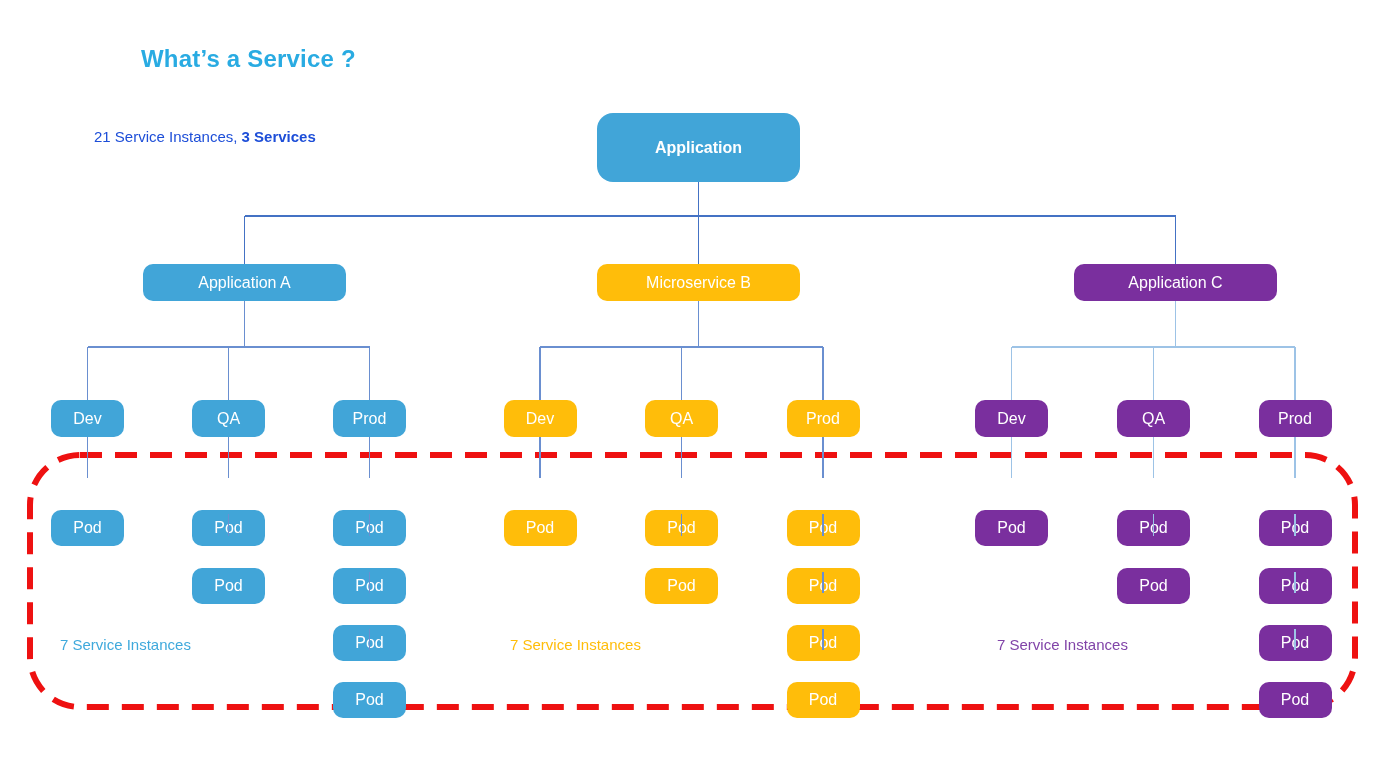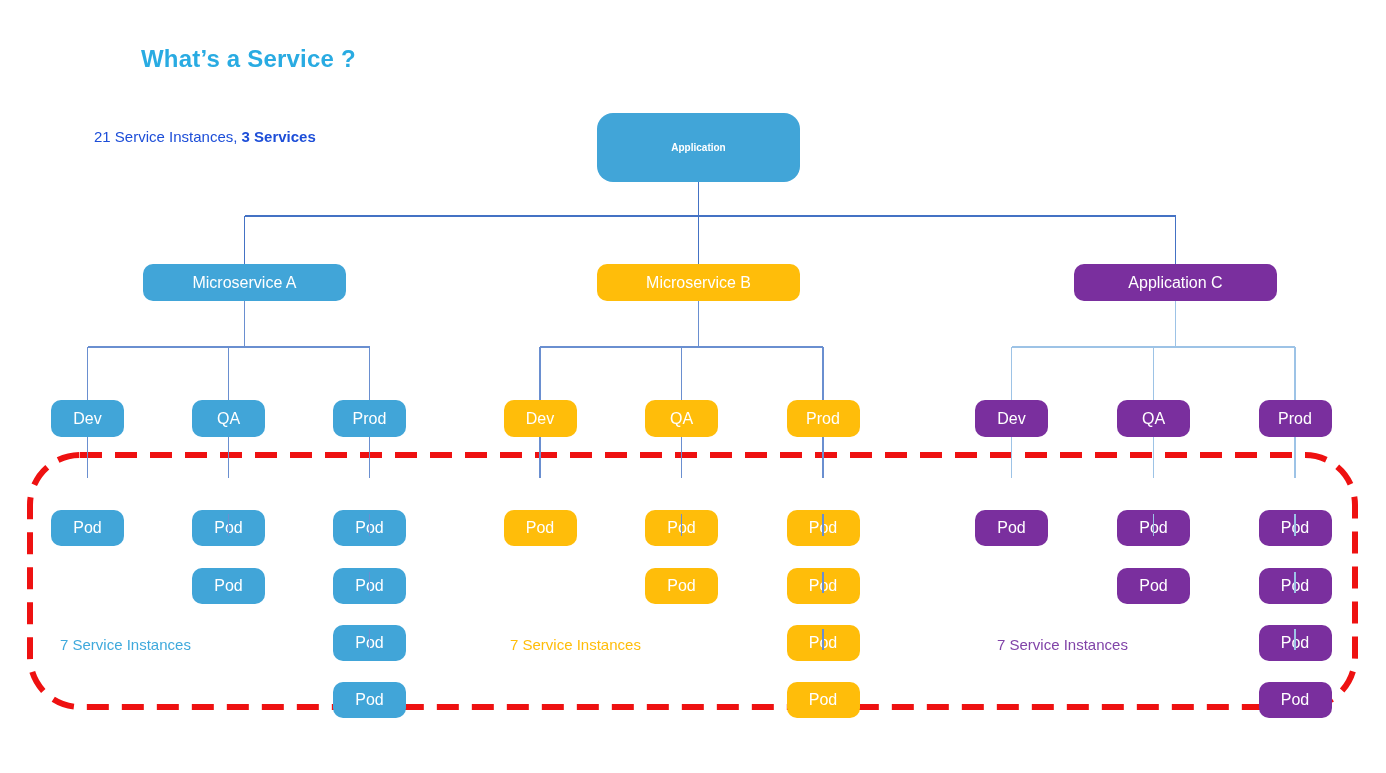--- a/index.html
+++ b/index.html
@@ -27,21 +27,21 @@
   .summary .bold-part { font-weight: bold; }
   .node {
     position: absolute;
     display: flex;
     align-items: center;
     justify-content: center;
     color: #ffffff;
     box-sizing: border-box;
     text-align: center;
   }
-  .app-node { font-size: 10px; font-weight: bold; border-radius: 16px; }
+  .app-node { font-size: 16px; font-weight: bold; border-radius: 16px; }
   .ms-node  { font-size: 16px; border-radius: 10px; }
   .env-node { font-size: 16px; border-radius: 10px; }
   .pod-node { font-size: 16px; border-radius: 10px; margin-top: 32px; }
   .connector { position: absolute; }
   .instances-label {
     position: absolute;
     font-size: 15px;
     white-space: nowrap;
   }
   #boundary-svg {
@@ -70,21 +70,21 @@
       <div class="connector" style="left: 244.5px; top: 215.25px; width: 931px; height: 1.5px; background: rgb(68, 114, 196);"></div>
       <div class="connector" style="left: 243.75px; top: 216px; width: 1.5px; height: 48px; background: rgb(68, 114, 196);"></div>
       <div class="connector" style="left: 697.75px; top: 216px; width: 1.5px; height: 48px; background: rgb(68, 114, 196);"></div>
       <div class="connector" style="left: 1174.75px; top: 216px; width: 1.5px; height: 48px; background: rgb(68, 114, 196);"></div>
       <div class="node app-node" style="left: 597px; top: 113px; width: 203px; height: 69px; background: rgb(65, 165, 216);">Application</div>
       <div class="connector" style="left: 243.75px; top: 301px; width: 1.5px; height: 46px; background: rgb(106, 143, 208);"></div>
       <div class="connector" style="left: 87.5px; top: 346.25px; width: 282px; height: 1.5px; background: rgb(106, 143, 208);"></div>
       <div class="connector" style="left: 86.75px; top: 347px; width: 1.5px; height: 53px; background: rgb(106, 143, 208);"></div>
       <div class="connector" style="left: 227.75px; top: 347px; width: 1.5px; height: 53px; background: rgb(106, 143, 208);"></div>
       <div class="connector" style="left: 368.75px; top: 347px; width: 1.5px; height: 53px; background: rgb(106, 143, 208);"></div>
-      <div class="node ms-node" style="left: 143px; top: 264px; width: 203px; height: 37px; background: rgb(65, 165, 216);">Microservice A</div>
+      <div class="node ms-node" style="left: 143px; top: 264px; width: 203px; height: 37px; background: rgb(65, 165, 216);">Application A</div>
       <div class="node env-node" style="left: 51px; top: 400px; width: 73px; height: 37px; background: rgb(65, 165, 216);">Dev</div>
       <div class="connector" style="left: 86.75px; top: 437px; width: 1.5px; height: 41px; background: rgb(106, 143, 208);"></div>
       <div class="node pod-node" style="left: 51px; top: 478px; width: 73px; height: 36px; background: rgb(65, 165, 216);">Pod</div>
       <div class="node env-node" style="left: 192px; top: 400px; width: 73px; height: 37px; background: rgb(65, 165, 216);">QA</div>
       <div class="connector" style="left: 227.75px; top: 437px; width: 1.5px; height: 41px; background: rgb(106, 143, 208);"></div>
       <div class="node pod-node" style="left: 192px; top: 478px; width: 73px; height: 36px; background: rgb(65, 165, 216);">Pod</div>
       <div class="connector" style="left: 227.75px; top: 514px; width: 1.5px; height: 22px; background: rgb(106, 143, 208);"></div>
       <div class="node pod-node" style="left: 192px; top: 536px; width: 73px; height: 36px; background: rgb(65, 165, 216);">Pod</div>
       <div class="node env-node" style="left: 333px; top: 400px; width: 73px; height: 37px; background: rgb(65, 165, 216);">Prod</div>
       <div class="connector" style="left: 368.75px; top: 437px; width: 1.5px; height: 41px; background: rgb(106, 143, 208);"></div>

